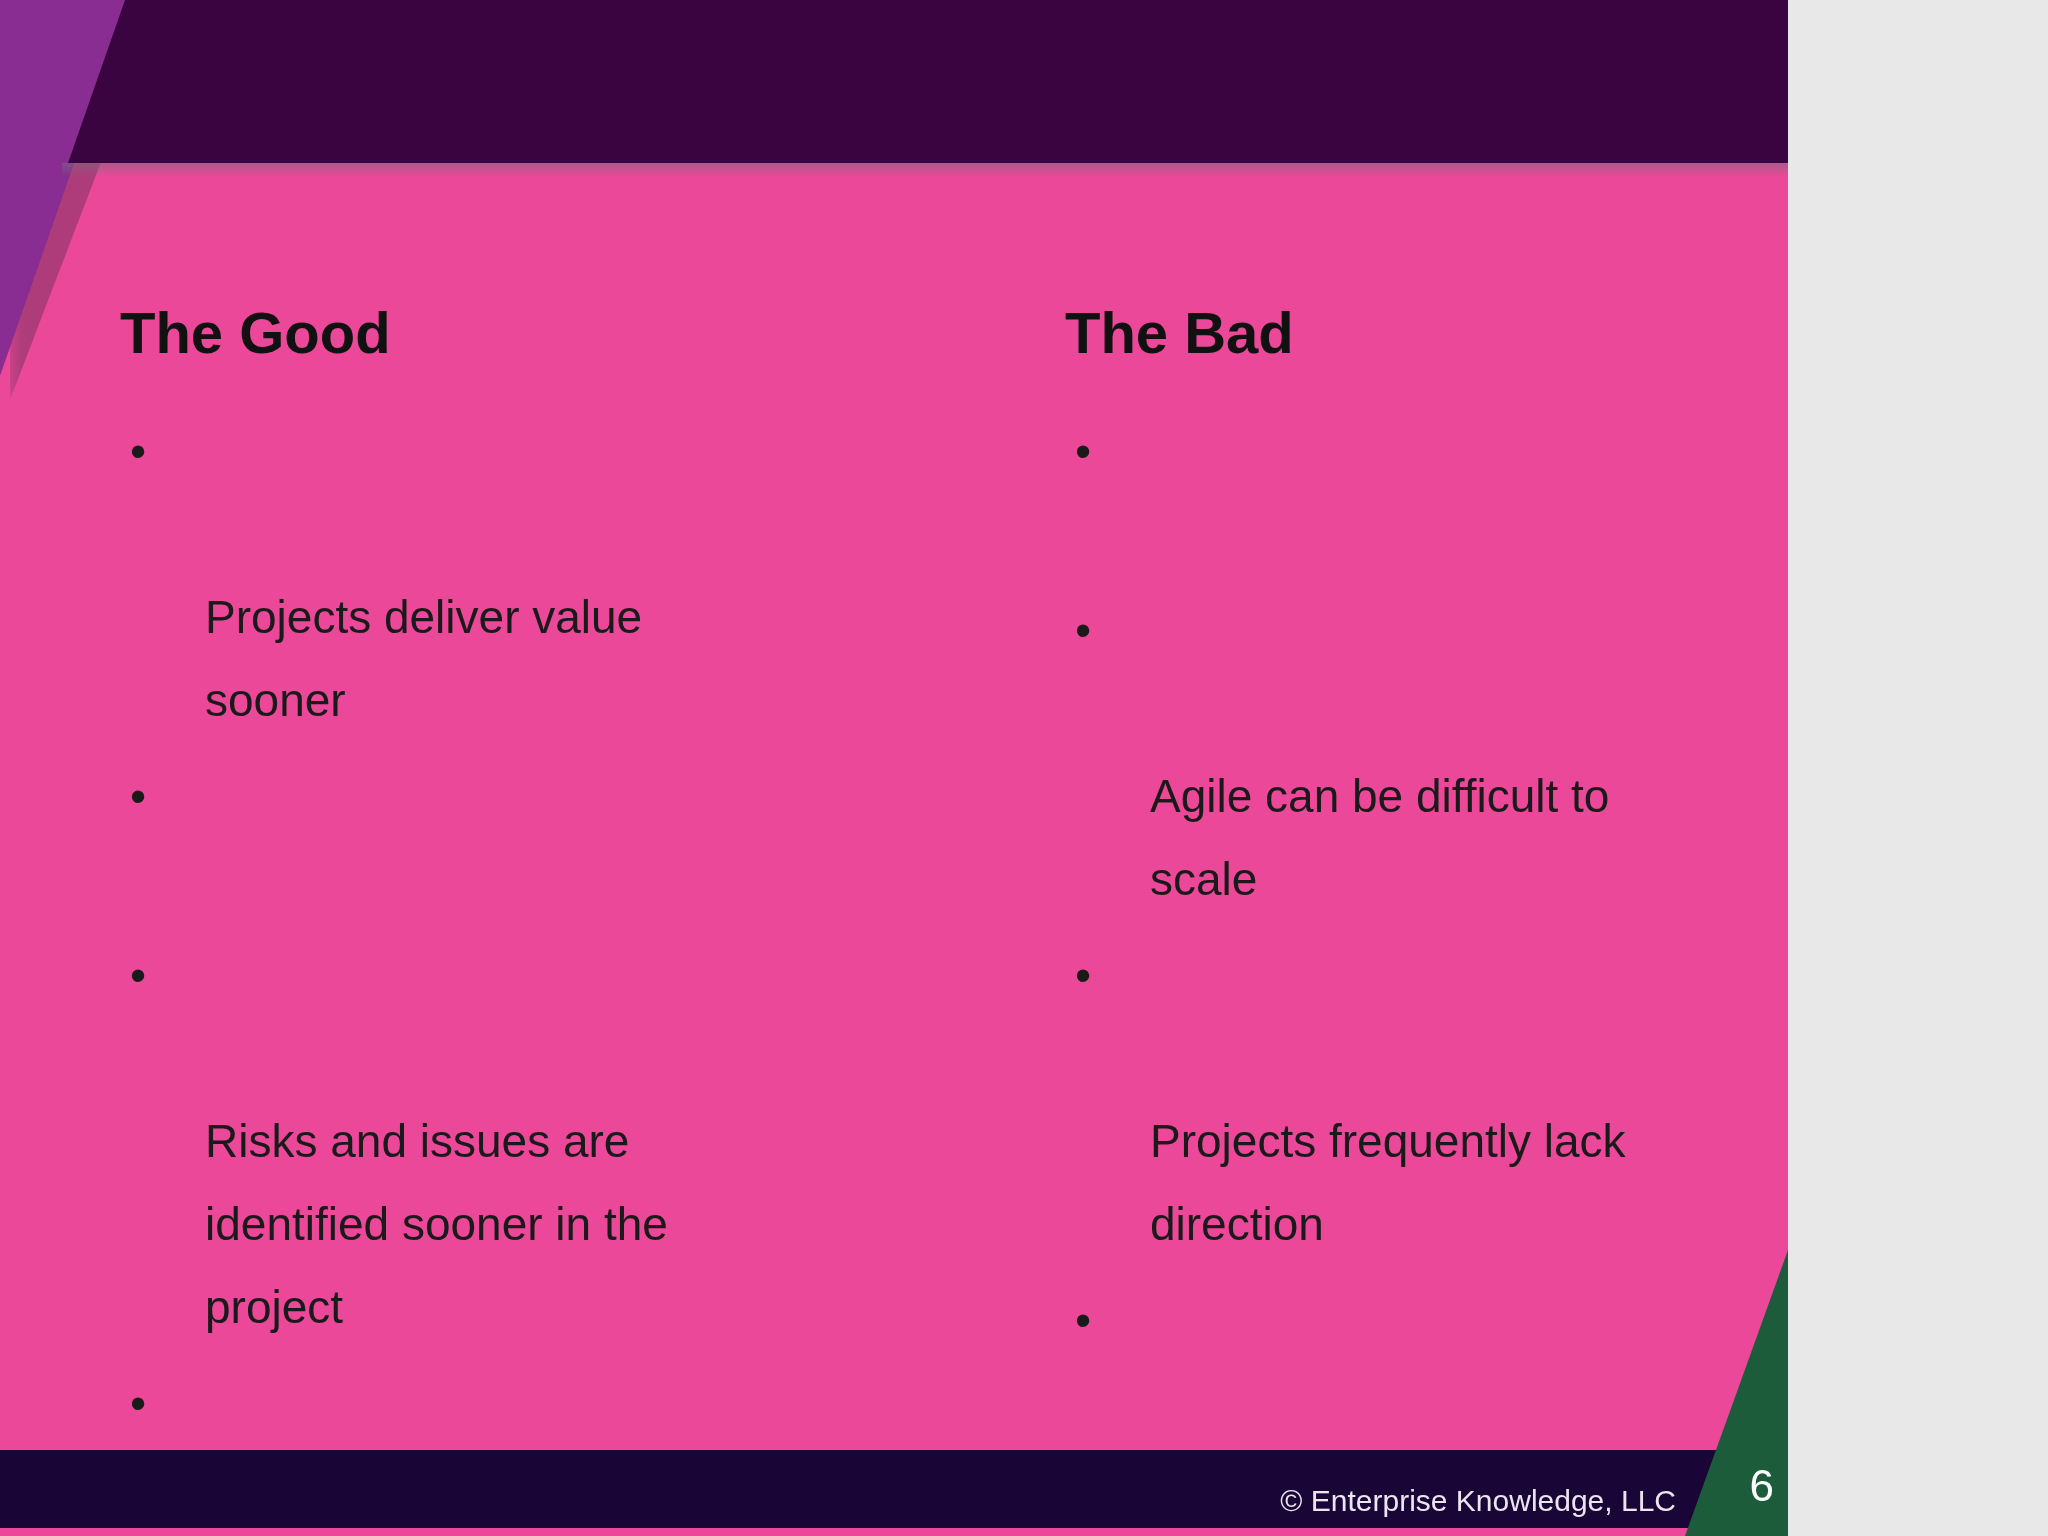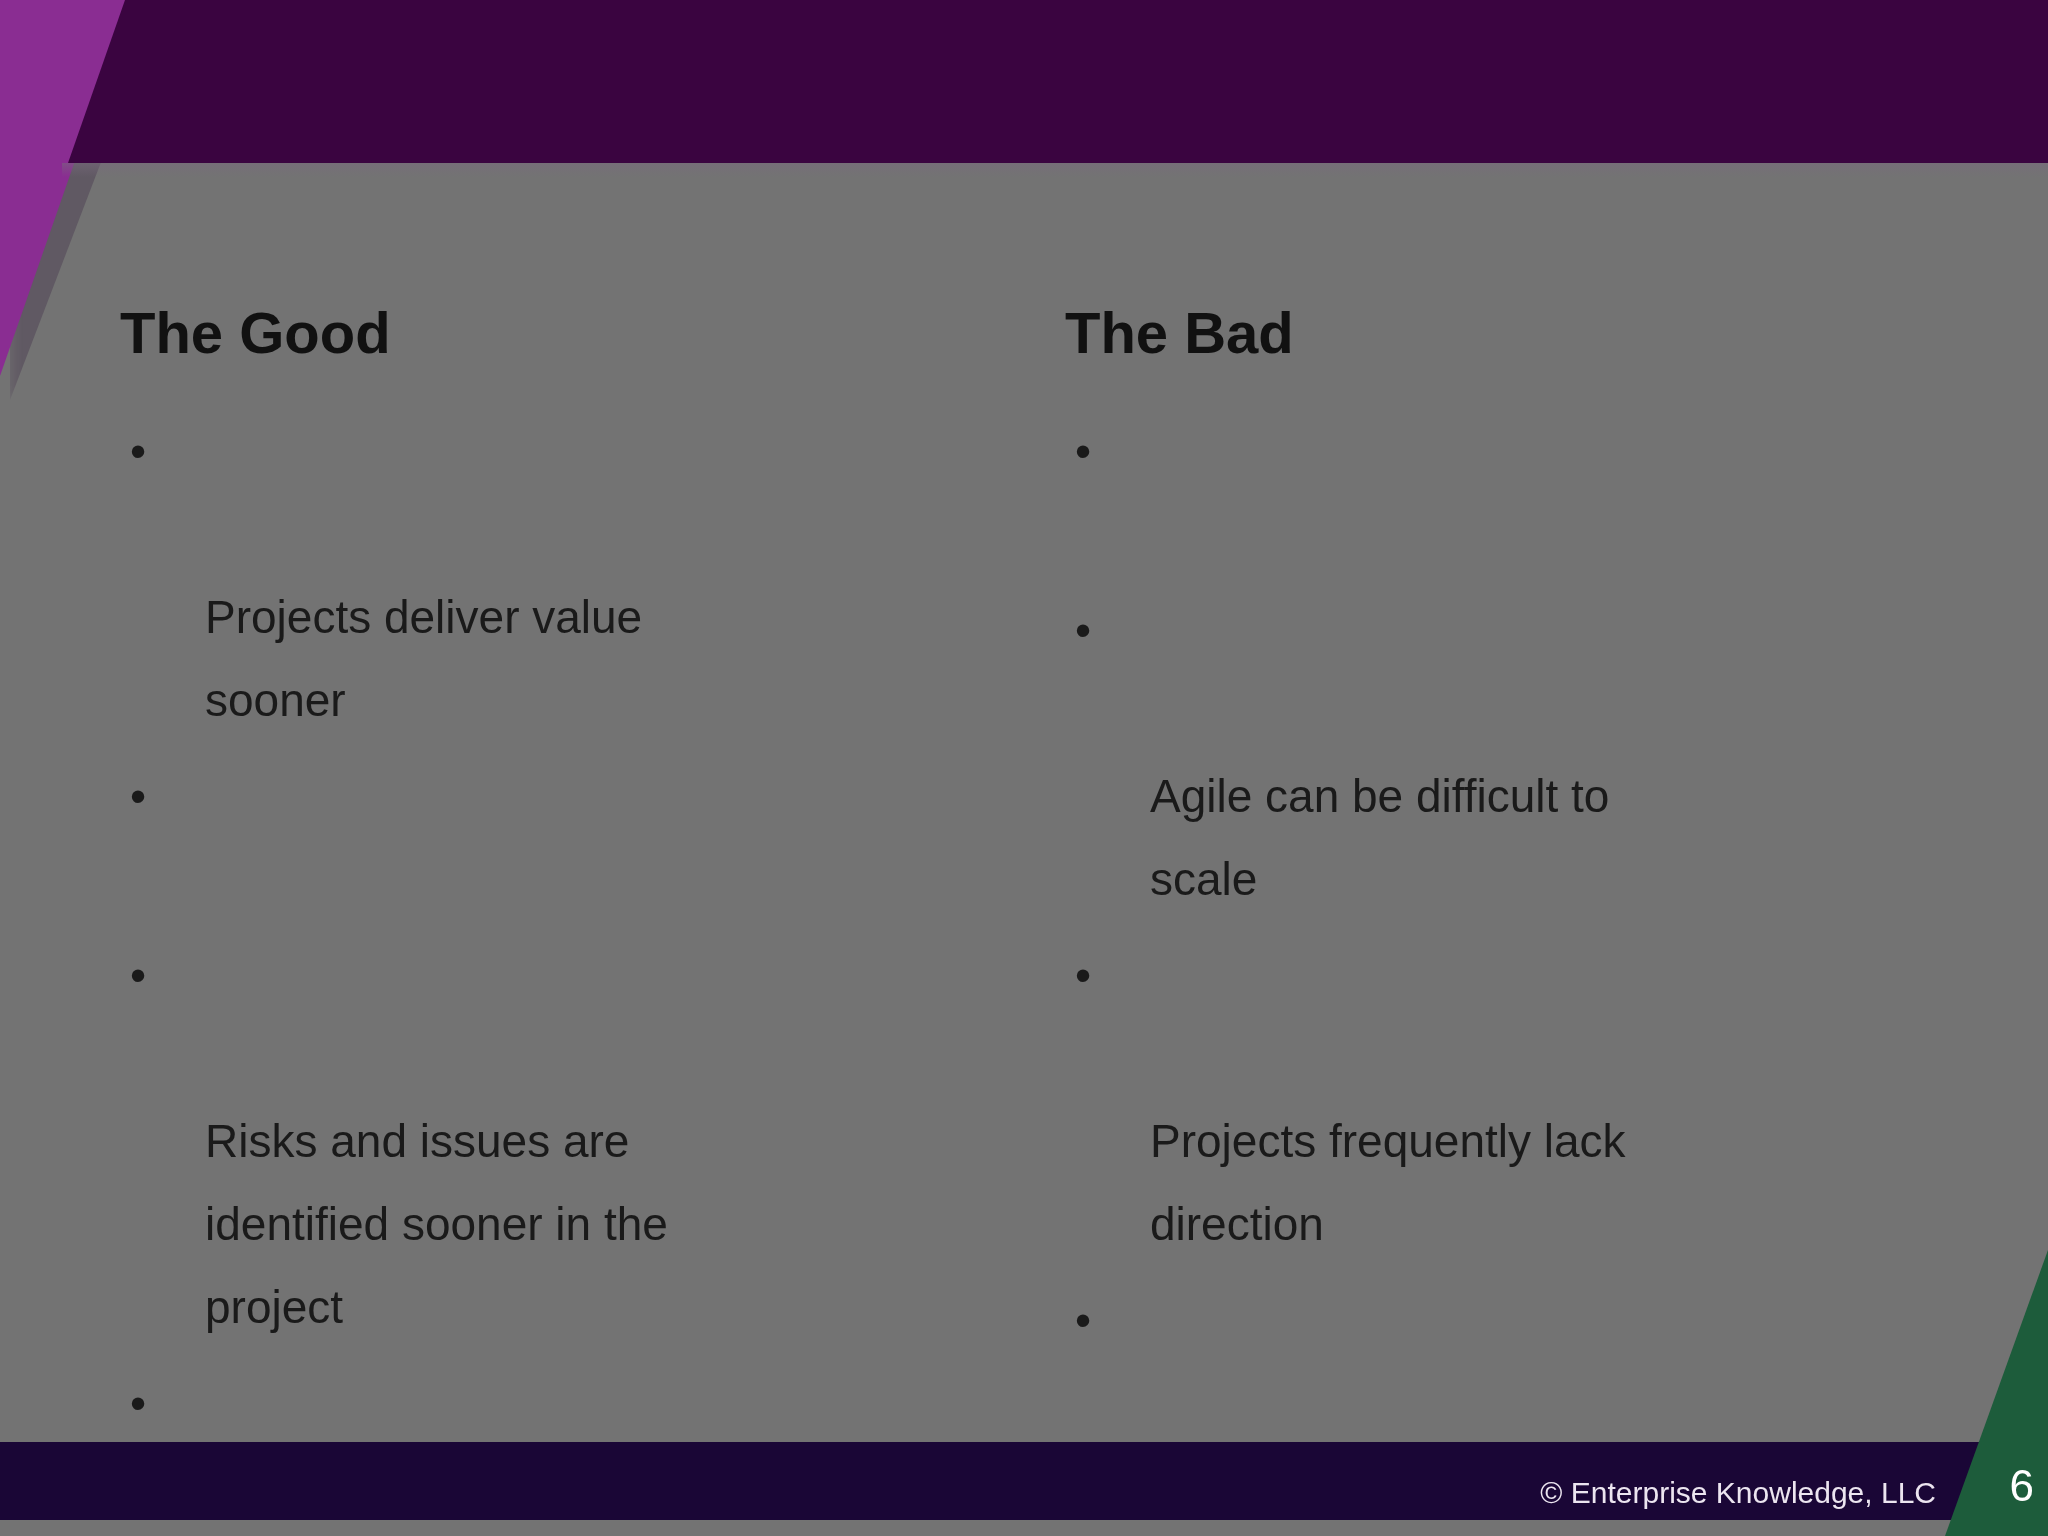--- a/index.html
+++ b/index.html
@@ -1,19 +1,19 @@
 <!DOCTYPE html>
 <html><head>
 <meta charset="utf-8">
 <style>
   html,body { margin:0; padding:0; background:#e8e8e8; }
   .slide {
     position:relative;
-    width:2048px; height:1536px;
-    background:#737373;
+    width:1788px; height:1536px;
+    background:#ec4899;
     overflow:hidden;
     font-family:"Liberation Sans", sans-serif;
   }
 
   
   .accent-shadow {
     position:absolute; top:0; left:0; z-index:1;
     width:150px; height:392px;
     background:rgba(60,40,70,0.35);
     clip-path:polygon(0 0, 100% 0, 0 100%);
@@ -65,21 +65,21 @@
     color:#1a1a1a;
     white-space:pre-line;
   }
   .col li .bullet {
     position:absolute; left:10px; top:0;
     font-size:46px; line-height:83px; color:#1a1a1a;
   }
 
   
   .footer {
-    position:absolute; left:0; bottom:16px; z-index:4;
+    position:absolute; left:0; bottom:8px; z-index:4;
     width:100%; height:78px;
     background:#1a0636;
   }
   .copyright {
     position:absolute; right:112px; top:34px;
     font-size:30px; color:#ece5f0;
     white-space:nowrap;
   }
   
   .corner-green {

